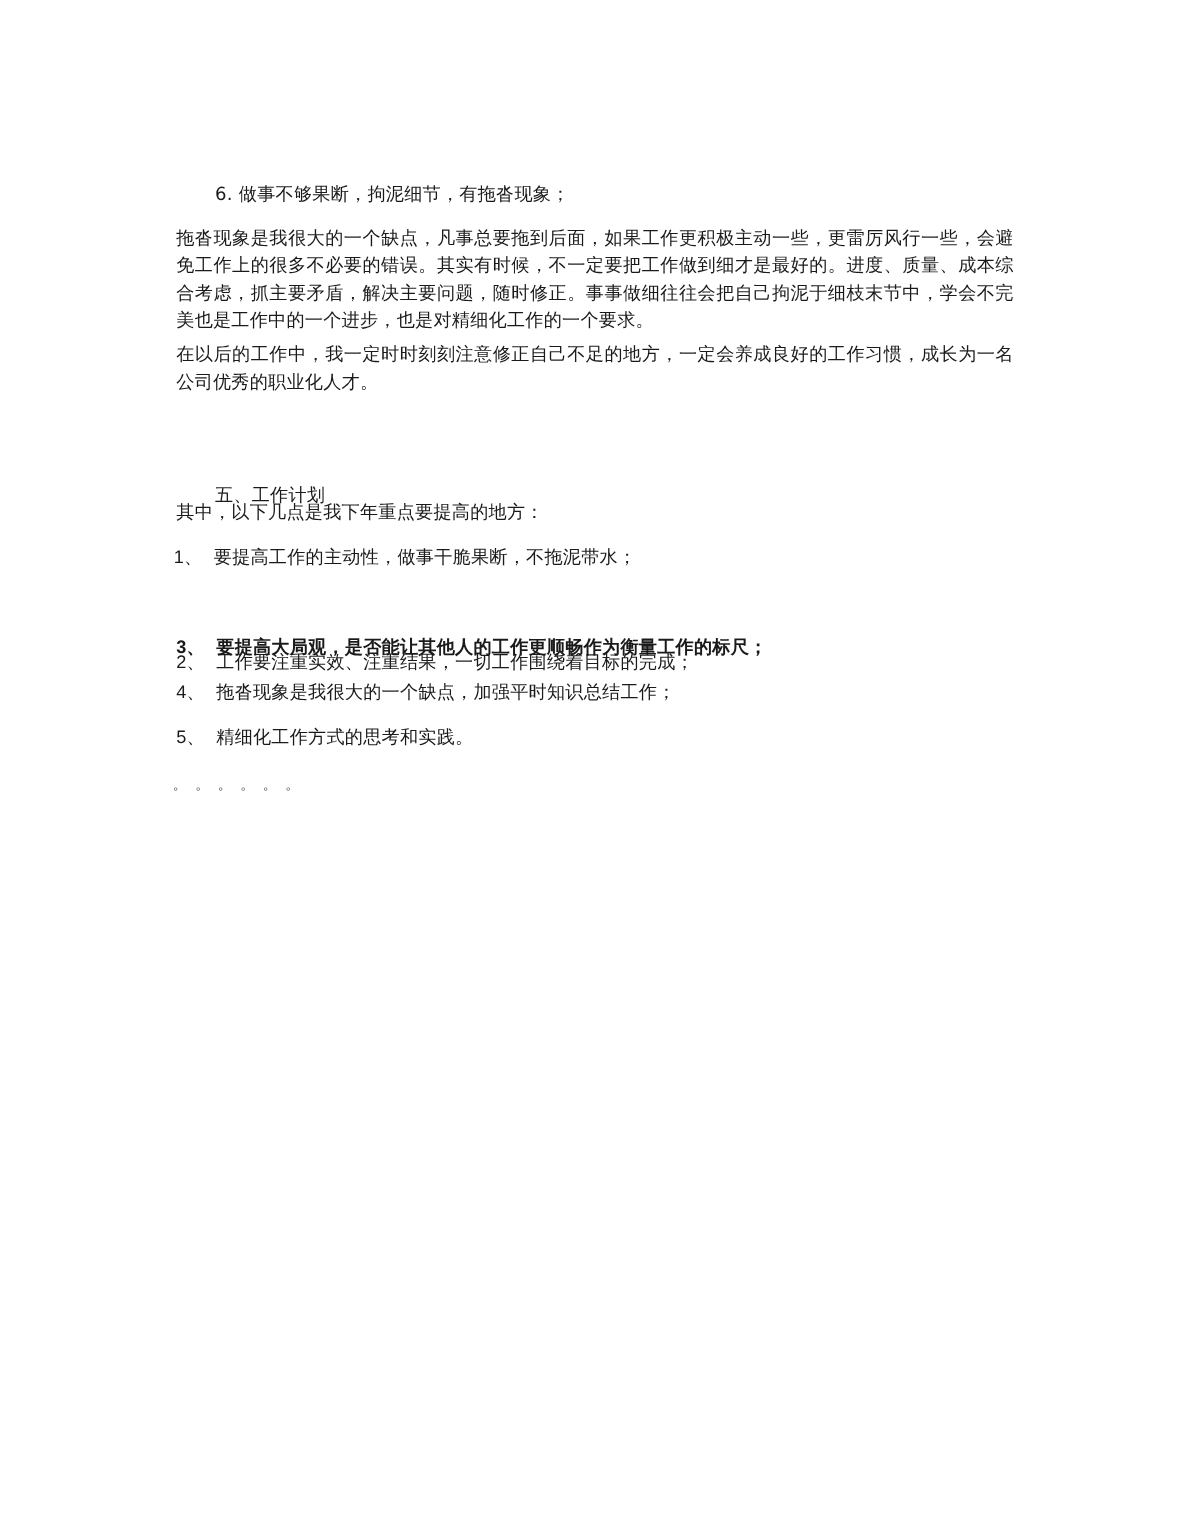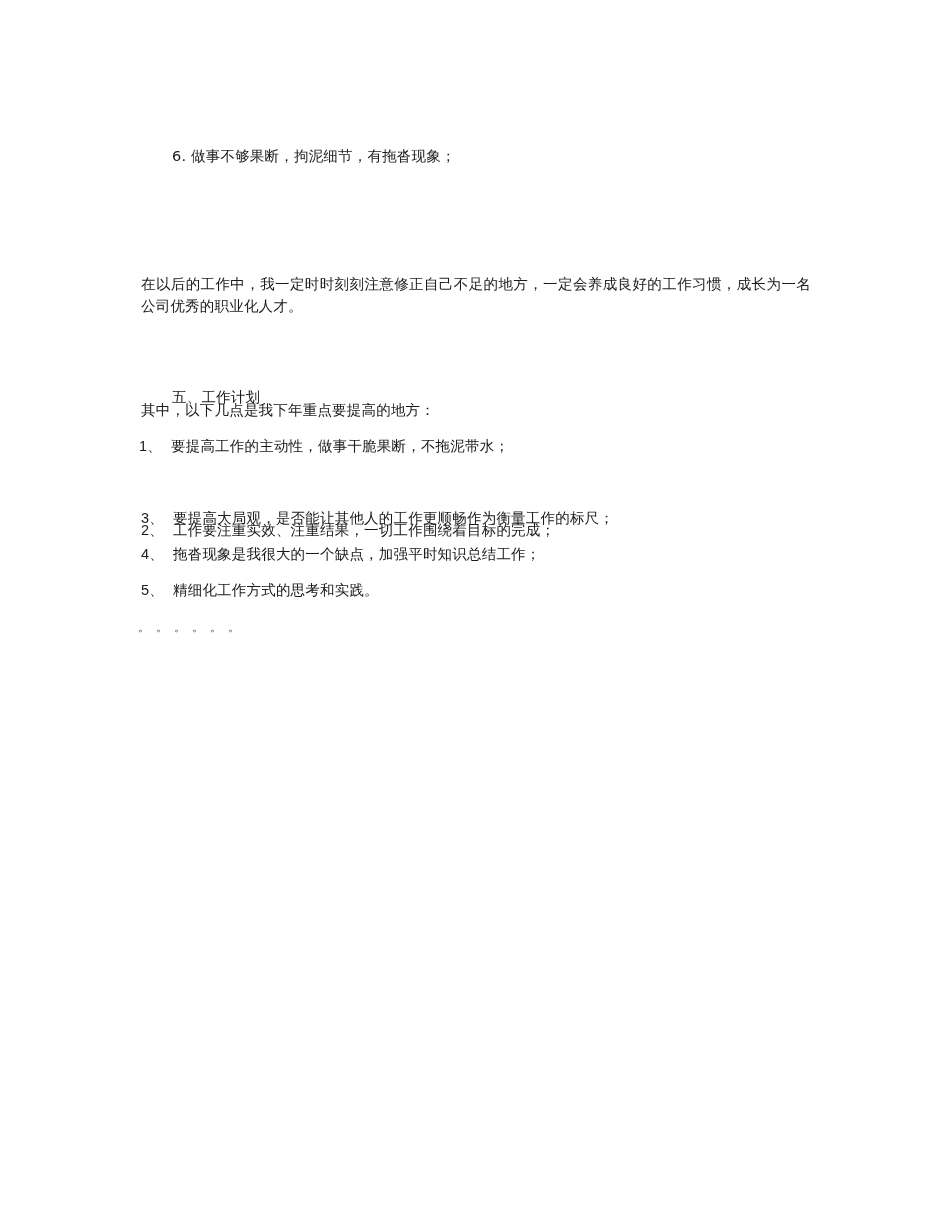--- a/index.html
+++ b/index.html
@@ -10,34 +10,35 @@
   .para { position: absolute; left: 141px; width: 670px; font-size: 14.5px; line-height: 22px; text-align: justify; letter-spacing: 0.2px; }
   .num { display: inline-block; width: 32px; font-family: "Liberation Sans", sans-serif; }
   .dots { letter-spacing: 6px; font-size: 12px; color: #444; }
 </style>
 </head>
 <body>
 
 <div class="page">
   <div class="line" style="left:172px; top:145px;">6. 做事不够果断，拘泥细节，有拖沓现象；</div>
 
+  <div class="para" style="top:180px;">拖沓现象是我很大的一个缺点，凡事总要拖到后面，如果工作更积极主动一些，更雷厉风行一些，会避免工作上的很多不必要的错误。其实有时候，不一定要把工作做到细才是最好的。进度、质量、成本综合考虑，抓主要矛盾，解决主要问题，随时修正。事事做细往往会把自己拘泥于细枝末节中，学会不完美也是工作中的一个进步，也是对精细化工作的一个要求。</div>
 
   <div class="para" style="top:273px;">在以后的工作中，我一定时时刻刻注意修正自己不足的地方，一定会养成良好的工作习惯，成长为一名公司优秀的职业化人才。</div>
 
   <div class="line" style="left:172px; top:364px;margin-top:22px;">五、工作计划</div>
 
   <div class="line" style="left:141px; top:399px;">其中，以下几点是我下年重点要提高的地方：</div>
 
   <div class="line" style="left:139px; top:435px;">
     <span class="num">1、</span><span>要提高工作的主动性，做事干脆果断，不拖泥带水；</span>
   </div>
   <div class="line" style="left:141px; top:471px;margin-top:48px;">
     <span class="num">2、</span><span>工作要注重实效、注重结果，一切工作围绕着目标的完成；</span>
   </div>
-  <div class="line" style="left:141px; top:507px;">
+  <div class="line" style="left:141px; top:507px;font-weight:bold;">
     <span class="num">3、</span><span>要提高大局观，是否能让其他人的工作更顺畅作为衡量工作的标尺；</span>
   </div>
   <div class="line" style="left:141px; top:543px;">
     <span class="num">4、</span><span>拖沓现象是我很大的一个缺点，加强平时知识总结工作；</span>
   </div>
   <div class="line" style="left:141px; top:579px;">
     <span class="num">5、</span><span>精细化工作方式的思考和实践。</span>
   </div>
 
   <div class="line dots" style="left:138px; top:616px;">。。。。。。</div>

